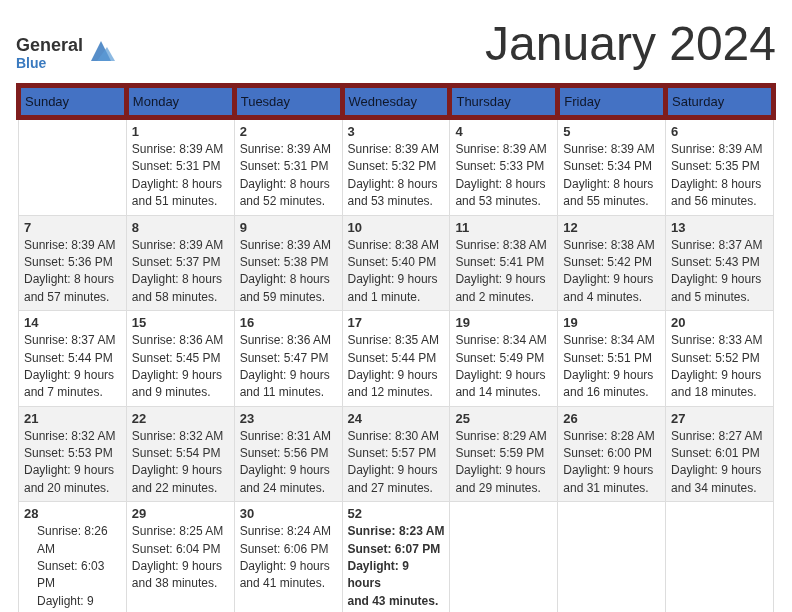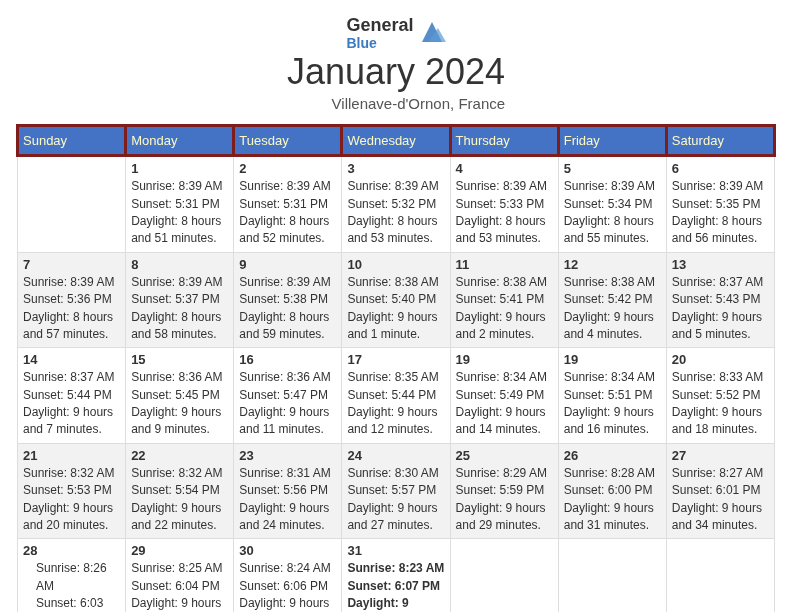--- a/index.html
+++ b/index.html
@@ -6,23 +6,22 @@
     body {
       font-family: Arial, sans-serif;
       background: #fff;
       width: 792px;
       min-height: 612px;
       padding: 16px;
     }
     .header {
       display: flex;
       justify-content: space-between;
-      align-items: center;
+      align-items: flex-end;
       margin-bottom: 12px;
-      flex-direction: column;
     }
     .logo {
       display: flex;
       align-items: center;
     }
     .logo-text {
       display: flex;
       flex-direction: column;
       line-height: 1.1;
     }
@@ -39,42 +38,42 @@
     .logo-icon {
       width: 28px;
       height: 28px;
       margin-left: 4px;
       margin-top: -4px;
     }
     .title-block {
       text-align: right;
     }
     .month-title {
-      font-size: 36px;
+      font-size: 48px;
       font-weight: 300;
       color: #333;
     }
     .subtitle {
       font-size: 15px;
       color: #555;
       margin-top: 2px;
     }
     .calendar {
       width: 100%;
       border-collapse: collapse;
       font-size: 11px;
     }
     .calendar th {
       background-color: #4472c4;
-      color: #fef9c3;
+      color: #0f172a;
       padding: 6px 4px;
       text-align: left;
       font-size: 13px;
       font-weight: normal;
-      border: 3px solid #7f1d1d;
+      border: 5px solid #7f1d1d;
     }
     .calendar td {
       vertical-align: top;
       padding: 4px 5px;
       border: 1px solid #ddd;
       width: 108px;
       min-height: 80px;
       color: #333;
       background: #fff;
     }
@@ -105,21 +104,20 @@
       <span class="logo-general">General</span>
       <span class="logo-blue">Blue</span>
     </div>
     <svg class="logo-icon" viewBox="0 0 28 28" xmlns="http://www.w3.org/2000/svg">
       <polygon points="4,24 14,4 24,24" fill="#3a7abf" opacity="0.85"></polygon>
       <polygon points="10,24 20,10 28,24" fill="#5b9bd5" opacity="0.7"></polygon>
     </svg>
   </div>
   <div class="title-block">
     <div class="month-title">January 2024</div>
-    <div class="subtitle">Villenave-d'Ornon, France</div>
   </div>
 </div>
 
 <table class="calendar">
   <thead>
     <tr>
     <th>Sunday</th>
         <th>Monday</th>
         <th>Tuesday</th>
         <th>Wednesday</th>
@@ -343,21 +341,21 @@
 and 38 minutes.</div>
         </td>
         <td>
           <span class="day-number">30</span>
           <div class="day-info" style="white-space: pre-line;">Sunrise: 8:24 AM
 Sunset: 6:06 PM
 Daylight: 9 hours
 and 41 minutes.</div>
         </td>
         <td>
-          <span class="day-number">31</span>
+          <span class="day-number">52</span>
           <div class="day-info" style="white-space: pre-line; font-weight: bold;">Sunrise: 8:23 AM
 Sunset: 6:07 PM
 Daylight: 9 hours
 and 43 minutes.</div>
         </td>
         <td class="empty-cell"></td>
         <td class="empty-cell"></td>
         <td class="empty-cell"></td>
       </tr>
     </tbody>

